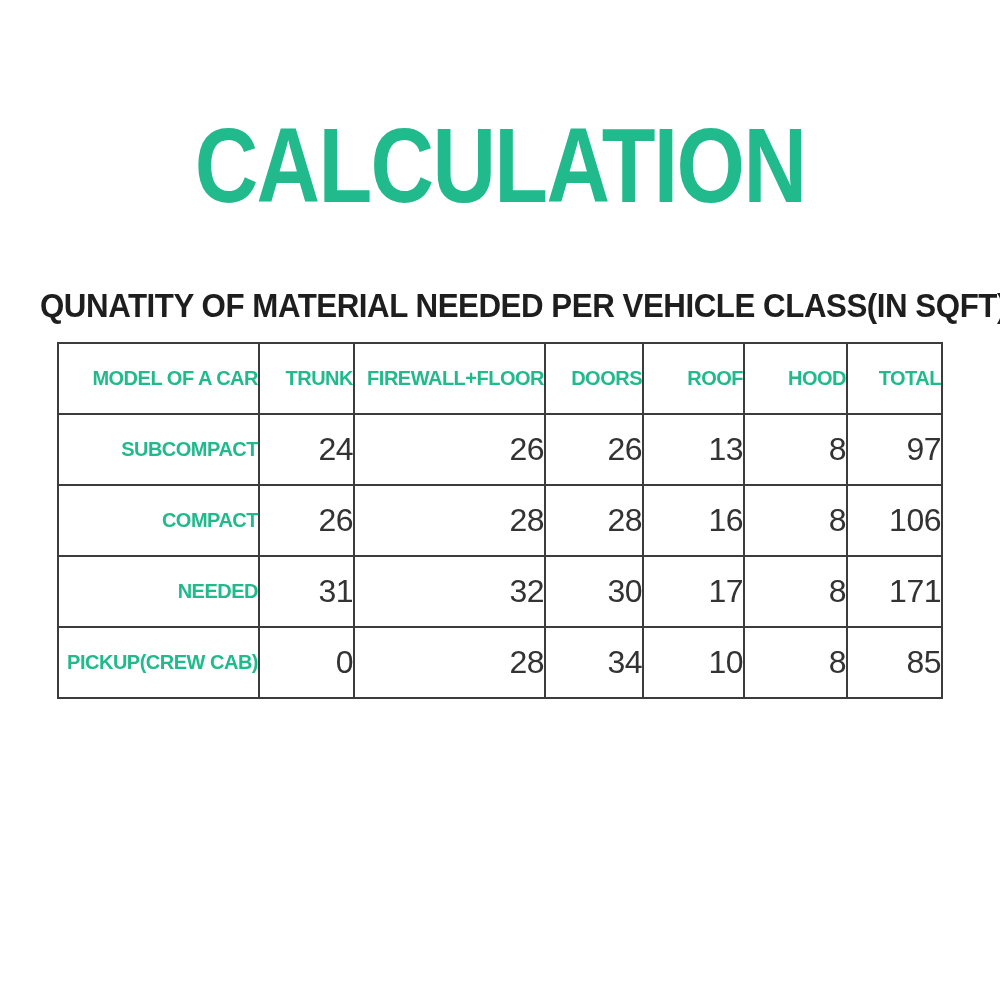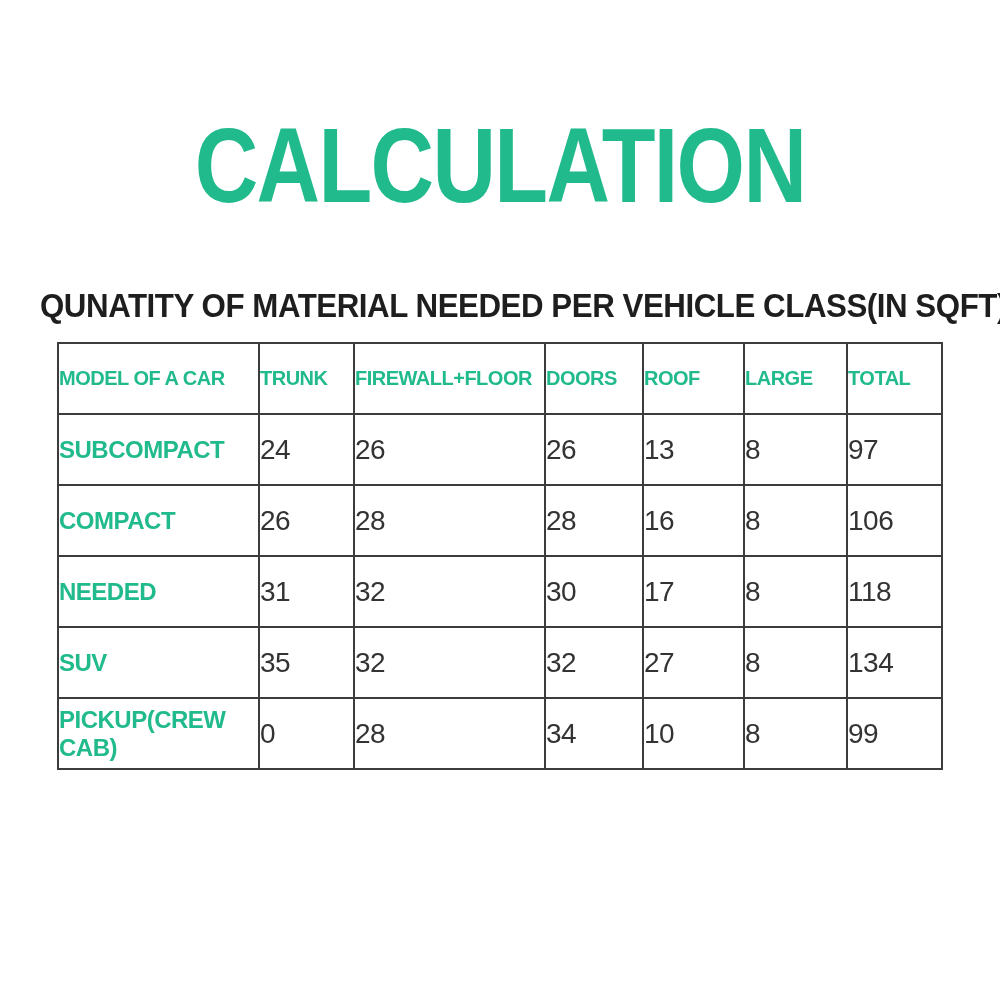--- a/index.html
+++ b/index.html
@@ -55,40 +55,40 @@
   }
   table.materials {
     width: 100%;
     border-collapse: collapse;
     table-layout: fixed;
   }
   table.materials th,
   table.materials td {
     border: 2px solid #3c3c3c;
     height: 69px;
-    text-align: left;
+    text-align: right;
     vertical-align: middle;
     padding: 0;
     background: #ffffff;
   }
   table.materials th {
     color: #21ba8c;
     font-size: 20px;
     font-weight: 700;
     letter-spacing: -0.5px;
   }
   table.materials td.model-cell {
     color: #21ba8c;
-    font-size: 24px;
+    font-size: 20px;
     font-weight: 700;
     letter-spacing: -0.5px;
   }
   table.materials td.value-cell {
     color: #333333;
-    font-size: 28px;
+    font-size: 32px;
     font-weight: 400;
     letter-spacing: -0.5px;
   }
 </style>
 </head>
 <body>
 
 <div class="canvas">
 
   <h1 class="page-title">CALCULATION</h1>
@@ -106,21 +106,21 @@
         <col style="width:103px">
         <col style="width:95px">
       </colgroup>
       <thead>
         <tr>
           <th>MODEL OF A CAR</th>
           <th>TRUNK</th>
           <th>FIREWALL+FLOOR</th>
           <th>DOORS</th>
           <th>ROOF</th>
-          <th>LARGE</th>
+          <th>HOOD</th>
           <th>TOTAL</th>
         </tr>
       </thead>
       <tbody>
         <tr>
           <td class="model-cell">SUBCOMPACT</td>
           <td class="value-cell">24</td>
           <td class="value-cell">26</td>
           <td class="value-cell">26</td>
           <td class="value-cell">13</td>
@@ -136,37 +136,28 @@
           <td class="value-cell">8</td>
           <td class="value-cell">106</td>
         </tr>
         <tr>
           <td class="model-cell">NEEDED</td>
           <td class="value-cell">31</td>
           <td class="value-cell">32</td>
           <td class="value-cell">30</td>
           <td class="value-cell">17</td>
           <td class="value-cell">8</td>
-          <td class="value-cell">118</td>
-        </tr>
-        <tr>
-          <td class="model-cell">SUV</td>
-          <td class="value-cell">35</td>
-          <td class="value-cell">32</td>
-          <td class="value-cell">32</td>
-          <td class="value-cell">27</td>
-          <td class="value-cell">8</td>
-          <td class="value-cell">134</td>
+          <td class="value-cell">171</td>
         </tr>
         <tr>
           <td class="model-cell">PICKUP(CREW CAB)</td>
           <td class="value-cell">0</td>
           <td class="value-cell">28</td>
           <td class="value-cell">34</td>
           <td class="value-cell">10</td>
           <td class="value-cell">8</td>
-          <td class="value-cell">99</td>
+          <td class="value-cell">85</td>
         </tr>
       </tbody>
     </table>
   </div>
 
 </div>
 
 </body></html>

